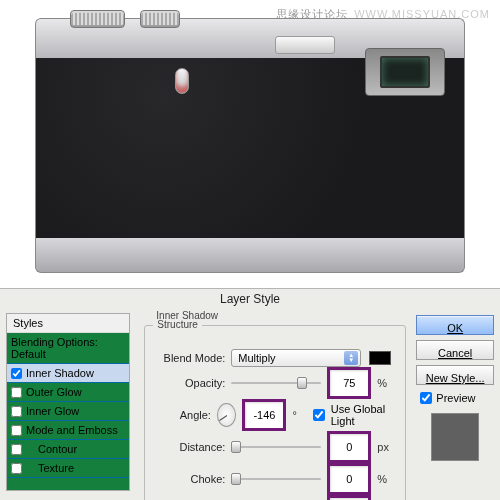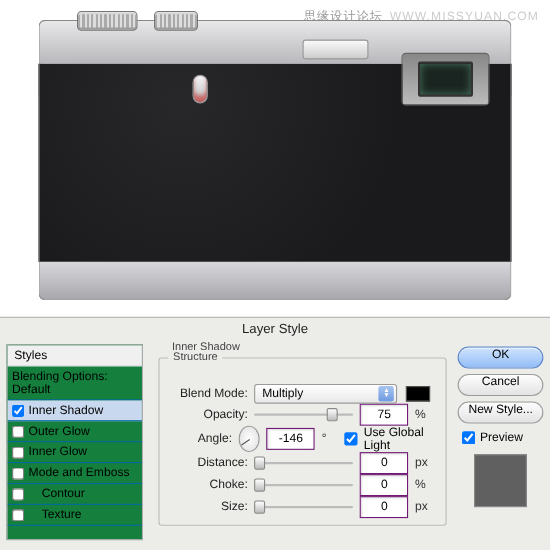--- a/index.html
+++ b/index.html
@@ -37,31 +37,31 @@
 .settings { flex:1; padding:4px 10px 0 14px; position:relative; }
 .fieldset { border:1px solid #bbb; border-radius:3px; padding:23px 10px 6px; position:relative; margin-top:6px; }
 .fieldset .legend { position:absolute; top:-7px; left:8px; background:#ecece9; padding:0 4px; font-size:10px; color:#444; }
 .fieldset.inner { margin:0; }
 .outer-legend { position:absolute; top:-1px; left:22px; background:#ecece9; padding:0 4px; font-size:10px; color:#444; }
 .frow { display:flex; align-items:center; margin:0 0; gap:6px; }
 .frow label { width:70px; text-align:right; color:#222; }
 .select { flex:0 0 130px; height:18px; background:linear-gradient(#fff,#e8e8e8); border:1px solid #9a9a9a; border-radius:3px; display:flex; align-items:center; padding:0 6px; position:relative; }
 .select .arrows { position:absolute; right:2px; top:1px; bottom:1px; width:14px; background:linear-gradient(#a8c4f0,#6f9ae0); border-radius:2px; display:flex; flex-direction:column; align-items:center; justify-content:center; color:#fff; font-size:6px; line-height:5px; }
 .swatch { width:22px; height:14px; background:#000; border:1px solid #555; margin-left:2px; }
-.num-input { width:44px; height:20px; border:1px solid #701a75; background:#fff; text-align:center; box-shadow: inset 1px 1px 2px rgba(0,0,0,0.15); }
+.num-input { width:44px; height:32px; border:3px solid #701a75; background:#fff; text-align:center; box-shadow: inset 1px 1px 2px rgba(0,0,0,0.15); }
 .unit { width:18px; color:#333; }
 .angle-dial { width:24px; height:24px; border:1px solid #999; border-radius:50%; background:radial-gradient(#fff,#ddd); position:relative; }
 .angle-dial::after { content:""; position:absolute; left:50%; top:50%; width:9px; height:1px; background:#555; transform-origin:left center; transform:rotate(146deg); }
 .slider { flex:0 0 90px; height:14px; position:relative; }
 .slider::before { content:""; position:absolute; left:0; right:0; top:6px; height:2px; background:#bcbcbc; border-radius:1px; }
 .slider .thumb { position:absolute; top:1px; width:10px; height:12px; background:linear-gradient(#fff,#bcbcbc); border:1px solid #888; border-radius:2px; }
 .cb { width:12px; height:12px; }
 
 .btns { width:88px; padding:4px 8px 0 0; display:flex; flex-direction:column; gap:5px; align-items:stretch; }
-.btn { height:20px; background:linear-gradient(#fdfdfd,#e3e3e3); border:1px solid #9c9c9c; border-radius:10px; display:flex; align-items:flex-start; justify-content:center; box-shadow:0 1px 0 rgba(255,255,255,0.6) inset; }
+.btn { height:20px; background:linear-gradient(#fdfdfd,#e3e3e3); border:1px solid #9c9c9c; border-radius:0; display:flex; align-items:flex-end; justify-content:center; box-shadow:0 1px 0 rgba(255,255,255,0.6) inset;text-decoration:underline; }
 .btn.primary { background:linear-gradient(#cfe3ff,#93bdf6); border-color:#5b85c8; }
 .preview-row { display:flex; align-items:center; gap:4px; margin-top:2px; padding-left:4px; }
 .preview-swatch { width:48px; height:48px; background:#606060; border:1px solid #888; margin:4px auto 0; }
 </style>
 </head>
 <body>
 
 <div class="watermark">
   <span class="cn">思缘设计论坛</span><span>WWW.MISSYUAN.COM</span>
 </div>

